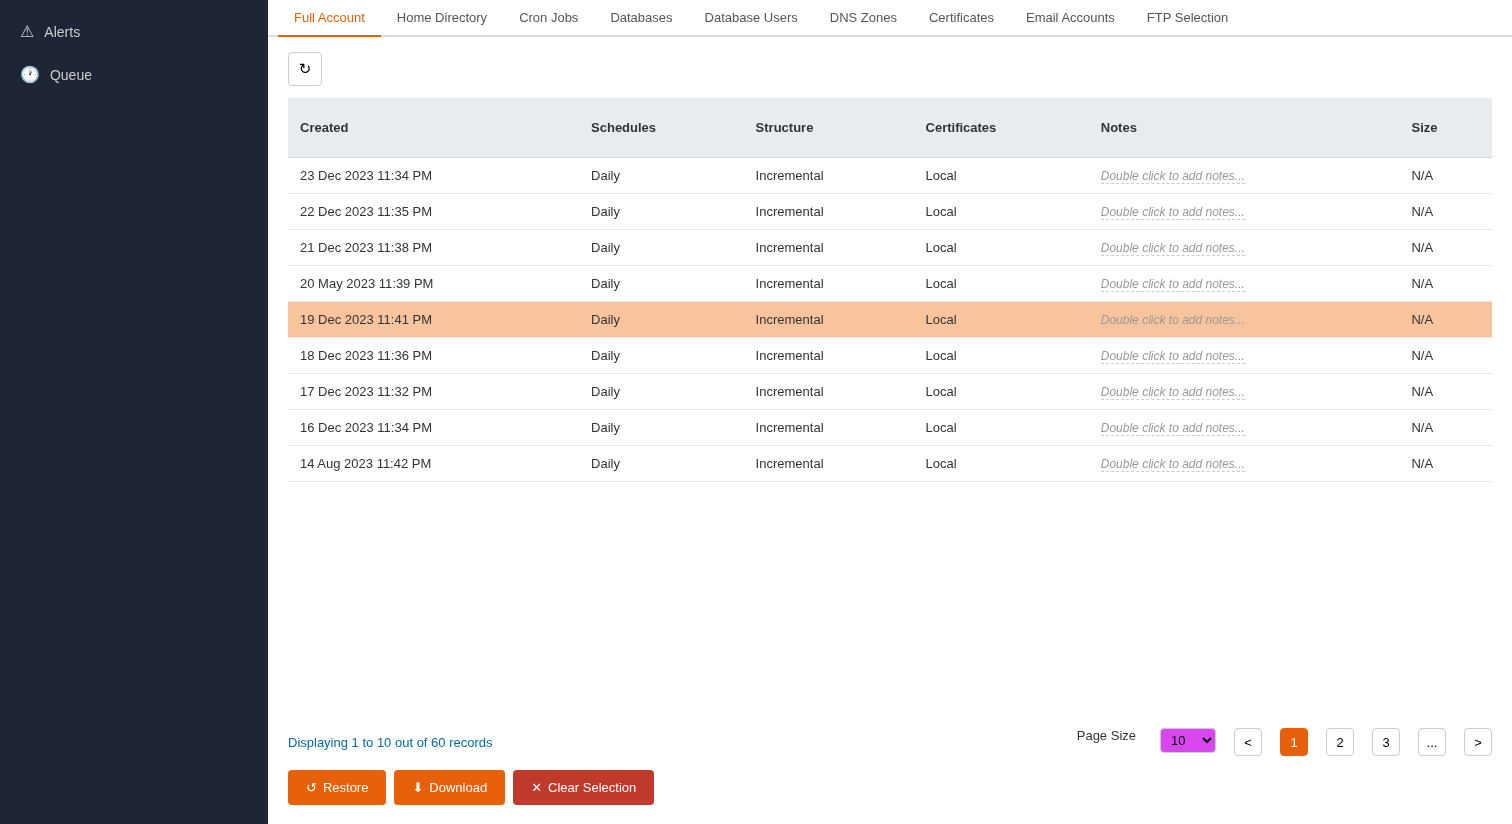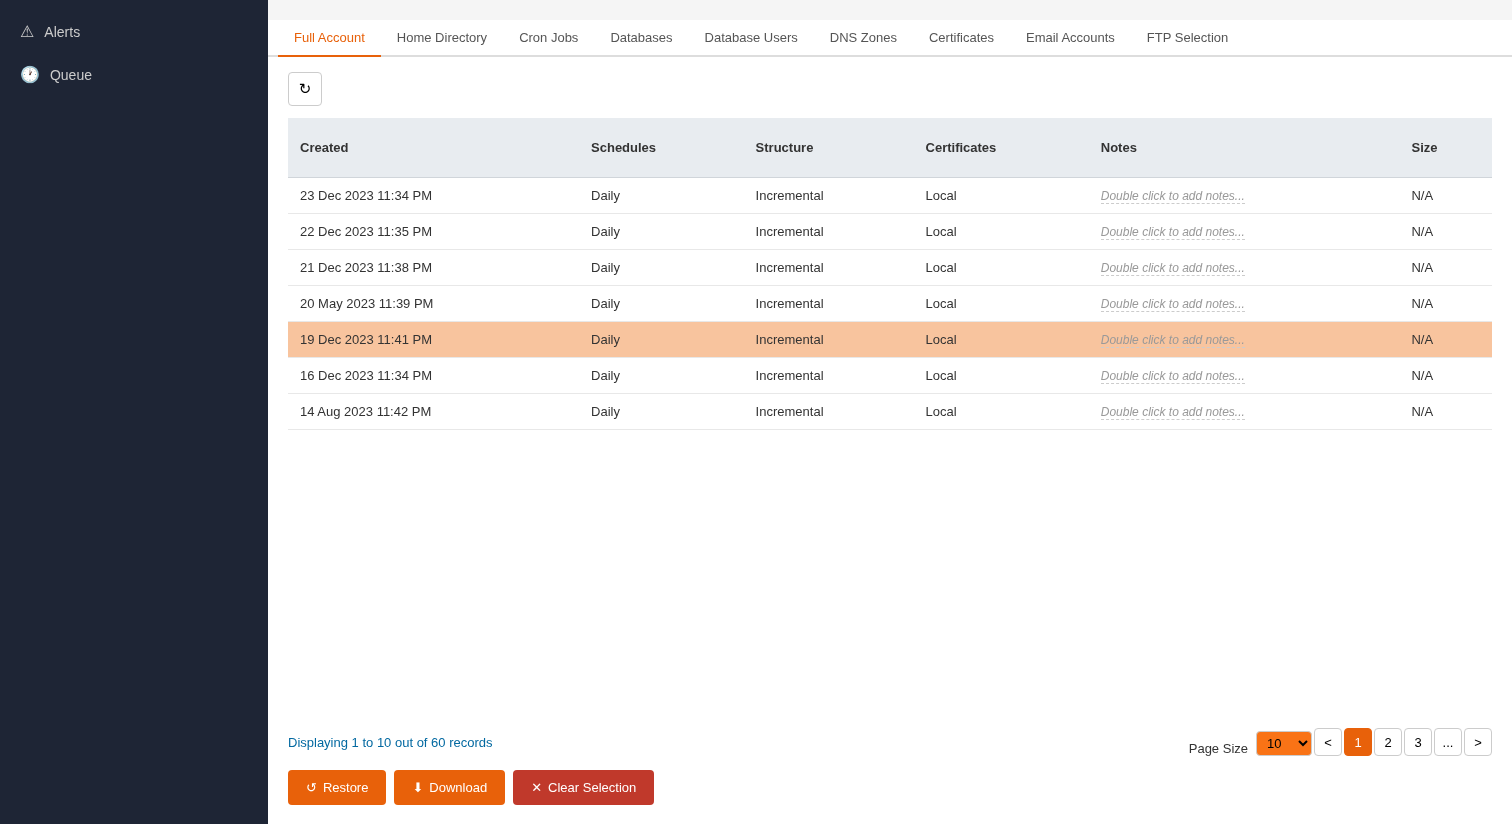--- a/index.html
+++ b/index.html
@@ -24,21 +24,20 @@
     }
     .sidebar-icon { font-size: 16px; }
 
     
     .main {
       flex: 1;
       background: #fff;
       overflow: hidden;
       display: flex;
       flex-direction: column;
-      margin-top: 20px;
     }
 
     
     .tabs {
       display: flex;
       border-bottom: 2px solid #ddd;
       background: #fff;
       padding: 0 10px;
       flex-shrink: 0;
     }
@@ -126,35 +125,35 @@
       justify-content: space-between;
       padding: 12px 0 0 0;
       flex-shrink: 0;
     }
     .records-info {
       color: #0369a1;
       font-size: 13px;
     }
     .pagination {
       display: flex;
-      align-items: flex-end;
-      gap: 2px;
+      align-items: flex-start;
+      gap: 18px;
       font-size: 13px;
     }
     .page-size-label {
       margin-right: 6px;
       color: #333;
       font-weight: 500;
     }
     .page-size-select {
       border: 1px solid #ccc;
       border-radius: 4px;
       padding: 3px 6px;
       font-size: 13px;
-      background: #f97316;
+      background: #d946ef;
     }
     .page-nav-btn {
       width: 28px;
       height: 28px;
       border: 1px solid #ccc;
       background: #fff;
       border-radius: 4px;
       cursor: pointer;
       font-size: 13px;
       display: flex; align-items: center; justify-content: center;
@@ -278,20 +277,36 @@
             <tr>
               <td>20 May 2023 11:39 PM</td>
               <td>Daily</td>
               <td>Incremental</td>
               <td>Local</td>
               <td><span class="notes-cell">Double click to add notes...</span></td>
               <td>N/A</td>
             </tr>
             <tr class="selected">
               <td>19 Dec 2023 11:41 PM</td>
+              <td>Daily</td>
+              <td>Incremental</td>
+              <td>Local</td>
+              <td><span class="notes-cell">Double click to add notes...</span></td>
+              <td>N/A</td>
+            </tr>
+            <tr>
+              <td>18 Dec 2023 11:36 PM</td>
+              <td>Daily</td>
+              <td>Incremental</td>
+              <td>Local</td>
+              <td><span class="notes-cell">Double click to add notes...</span></td>
+              <td>N/A</td>
+            </tr>
+            <tr>
+              <td>17 Dec 2023 11:32 PM</td>
               <td>Daily</td>
               <td>Incremental</td>
               <td>Local</td>
               <td><span class="notes-cell">Double click to add notes...</span></td>
               <td>N/A</td>
             </tr>
             <tr>
               <td>16 Dec 2023 11:34 PM</td>
               <td>Daily</td>
               <td>Incremental</td>

